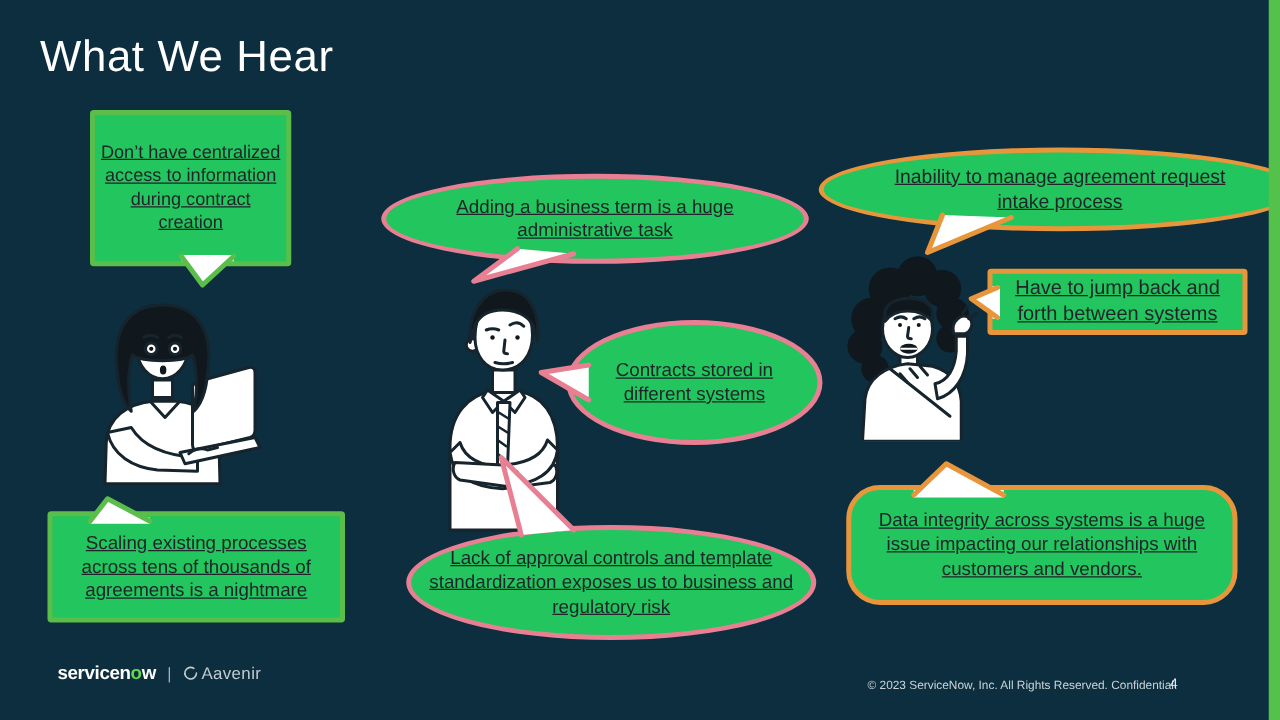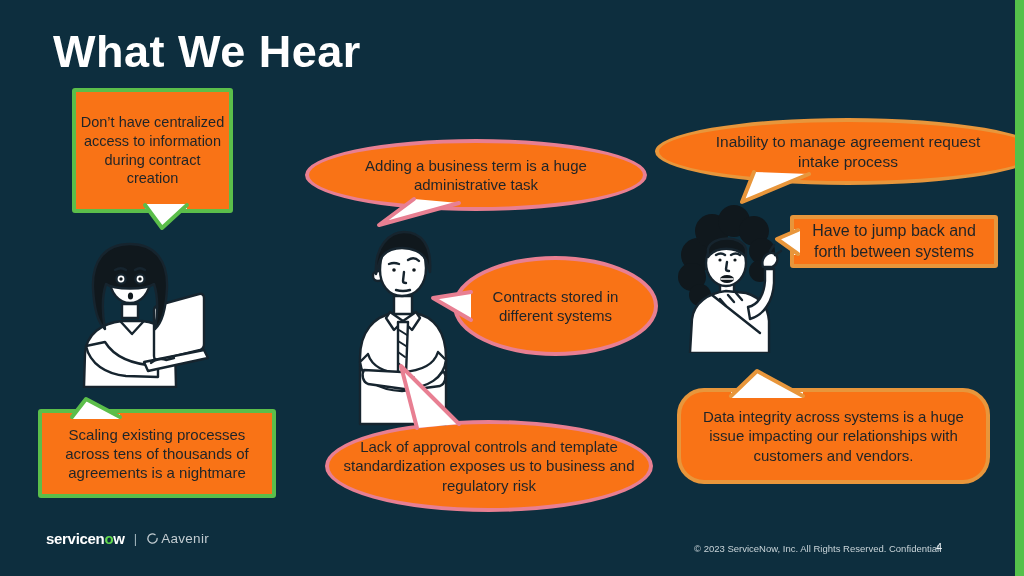--- a/index.html
+++ b/index.html
@@ -3,28 +3,28 @@
 <meta charset="utf-8">
 <title>What We Hear</title>
 <style>
   html,body{margin:0;padding:0;background:#0a2533;}
   #stage{
     position:relative;width:1024px;height:576px;overflow:hidden;
     background:var(--background,#0d2e3e);
     font-family:"Liberation Sans",sans-serif;
   }
   .slide-title{
-    position:absolute;left:53px;top:26px;
-    color:#fff;font-size:45px;font-weight:bold;letter-spacing:.5px;
+    position:absolute;left:32px;top:26px;
+    color:#fff;font-size:35px;font-weight:normal;letter-spacing:.5px;
   }
   
   .bubble{
-    position:absolute;background:#f97316;color:var(--text_dark,#1f2428);
+    position:absolute;background:#22c55e;color:var(--text_dark,#1f2428);
     display:flex;align-items:center;justify-content:center;text-align:center;
-    font-size:15px;line-height:1.28;
+    font-size:15px;line-height:1.28;text-decoration:underline;
   }
   .bubble .txt{position:relative;z-index:2;}
   .rect{border-radius:3px;}
   .ellipse{border-radius:50%;}
   .b-green{border:4px solid var(--green,#5bbe4a);}
   .b-pink{border:4px solid var(--pink,#e87f92);}
   .b-orange{border:4px solid var(--orange,#e8963b);}
   .tail{position:absolute;overflow:visible;z-index:1;}
   .tail polygon,.tail rect{fill:#fff;}
   .tail path.edge{fill:none;stroke-width:4;stroke-linecap:round;stroke-linejoin:round;}

